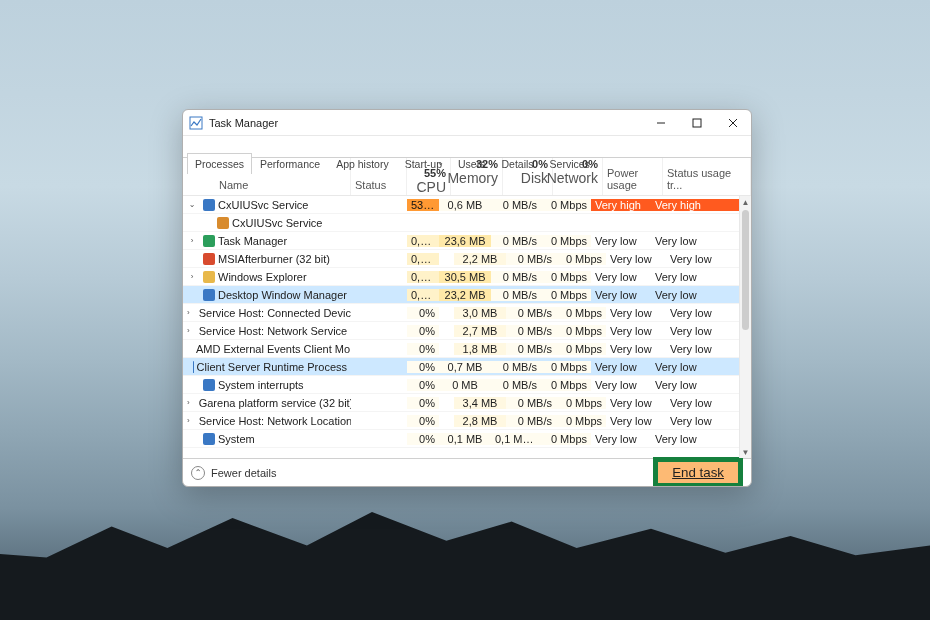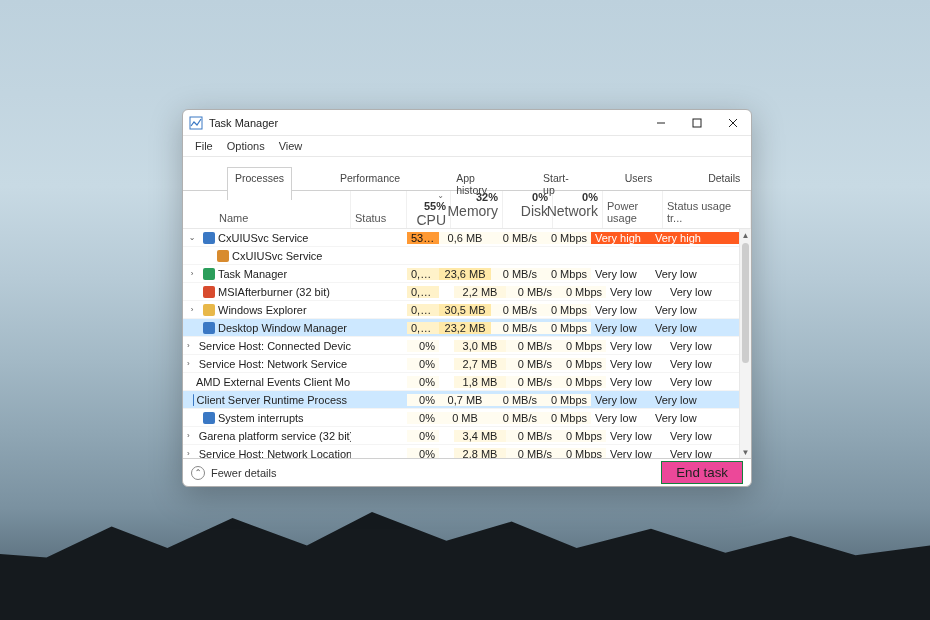--- a/index.html
+++ b/index.html
@@ -44,21 +44,21 @@
   .win-btn { width: 36px; height: 26px; display: flex; align-items: center; justify-content: center; color: #222; }
   .menubar {
     display: flex; gap: 2px; padding: 2px 6px;
     border-bottom: 1px solid #e8e8e8; color: #333;
   }
   .menubar span { padding: 2px 6px; }
   .tabs {
     display: flex; padding: 0 4px;
     border-bottom: 1px solid #d0d0d0; color: #444; font-size: 10.5px;
   }
-  .tabs .tab { padding: 4px 7px; border: 1px solid transparent; border-bottom: none; position: relative; top: 10px; margin-left: 40px; }
+  .tabs .tab { padding: 4px 7px; border: 1px solid transparent; border-bottom: none; position: relative; top: 17px; }
   .tabs .tab.active { border-color: #d0d0d0; background: #fff; }
   .headers {
     display: flex; height: 38px; align-items: stretch;
     border-bottom: 1px solid #e8e8e8; color: #555;
   }
   .col { display: flex; align-items: flex-end; padding: 0 4px 4px; border-right: 1px solid #f0f0f0; }
   .col-name { width: 168px; padding-left: 36px; }
   .col-status { width: 56px; }
   .col-cpu { width: 44px; flex-direction: column; align-items: flex-end; }
   .col-mem { width: 52px; flex-direction: column; align-items: flex-end; }
@@ -104,22 +104,22 @@
   .heat-m3 { background: #fff8e1; margin-left: 15px; }
   .heat-lo { background: #fffcf0; }
   .pu-vhigh { background: #ff5a1f; color: #fff; }
   .footer {
     height: 28px; border-top: 1px solid #d0d0d0;
     display: flex; align-items: center; padding: 0 8px; gap: 6px;
   }
   .fewer-btn { display:flex; align-items:center; gap:6px; color:#333; }
   .fewer-btn .circ { width:14px;height:14px;border:1px solid #888;border-radius:50%;display:flex;align-items:center;justify-content:center;font-size:8px; }
   .end-btn {
-    margin-left: auto; border: 1px solid #15803d; background: #ec4899;
-    padding: 3px 14px; color: #222;
+    margin-left: auto; border: 5px solid #15803d; background: #fdba74;
+    padding: 3px 14px; color: #222; text-decoration: underline;
   }
 </style>
 </head>
 <body>
 
 <div class="mountains"></div>
 
 <div class="window">
 
   <div class="titlebar">
@@ -143,25 +143,20 @@
         </div>
       <div class="win-btn">
           <svg width="10" height="10">
             <line x1="1" y1="1" x2="9" y2="9" stroke="#222"></line>
             <line x1="9" y1="1" x2="1" y2="9" stroke="#222"></line>
           </svg>
         </div>
     </div>
   </div>
 
-  <div class="menubar">
-    <span>File</span>
-    <span>Options</span>
-    <span>View</span>
-  </div>
 
   <div class="tabs">
     <div class="tab active">Processes</div>
     <div class="tab">Performance</div>
     <div class="tab">App history</div>
     <div class="tab">Start-up</div>
     <div class="tab">Users</div>
     <div class="tab">Details</div>
     <div class="tab">Services</div>
   </div>

